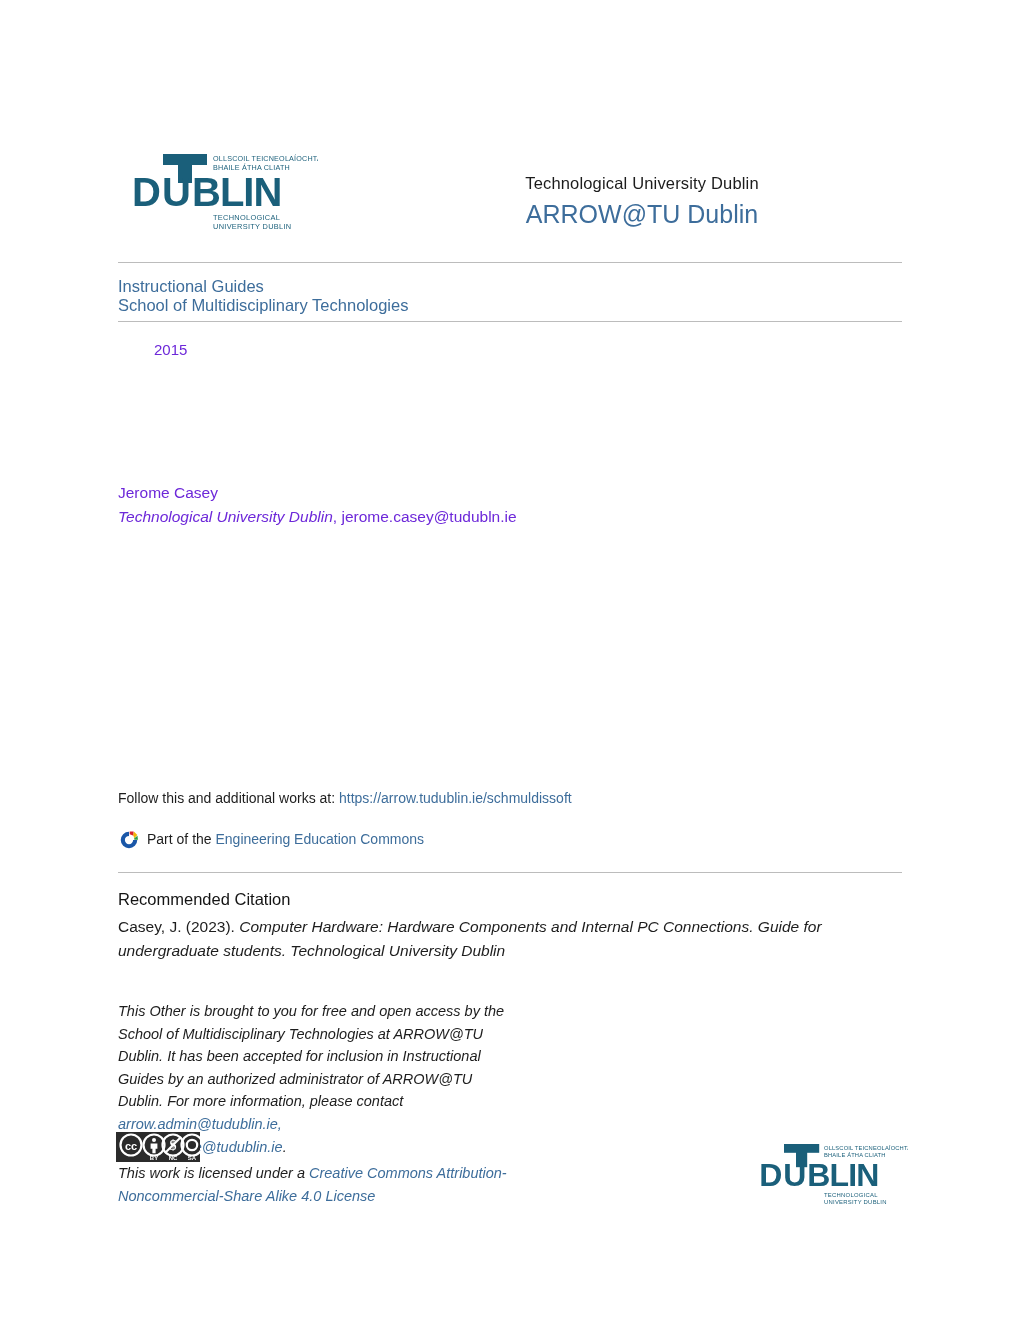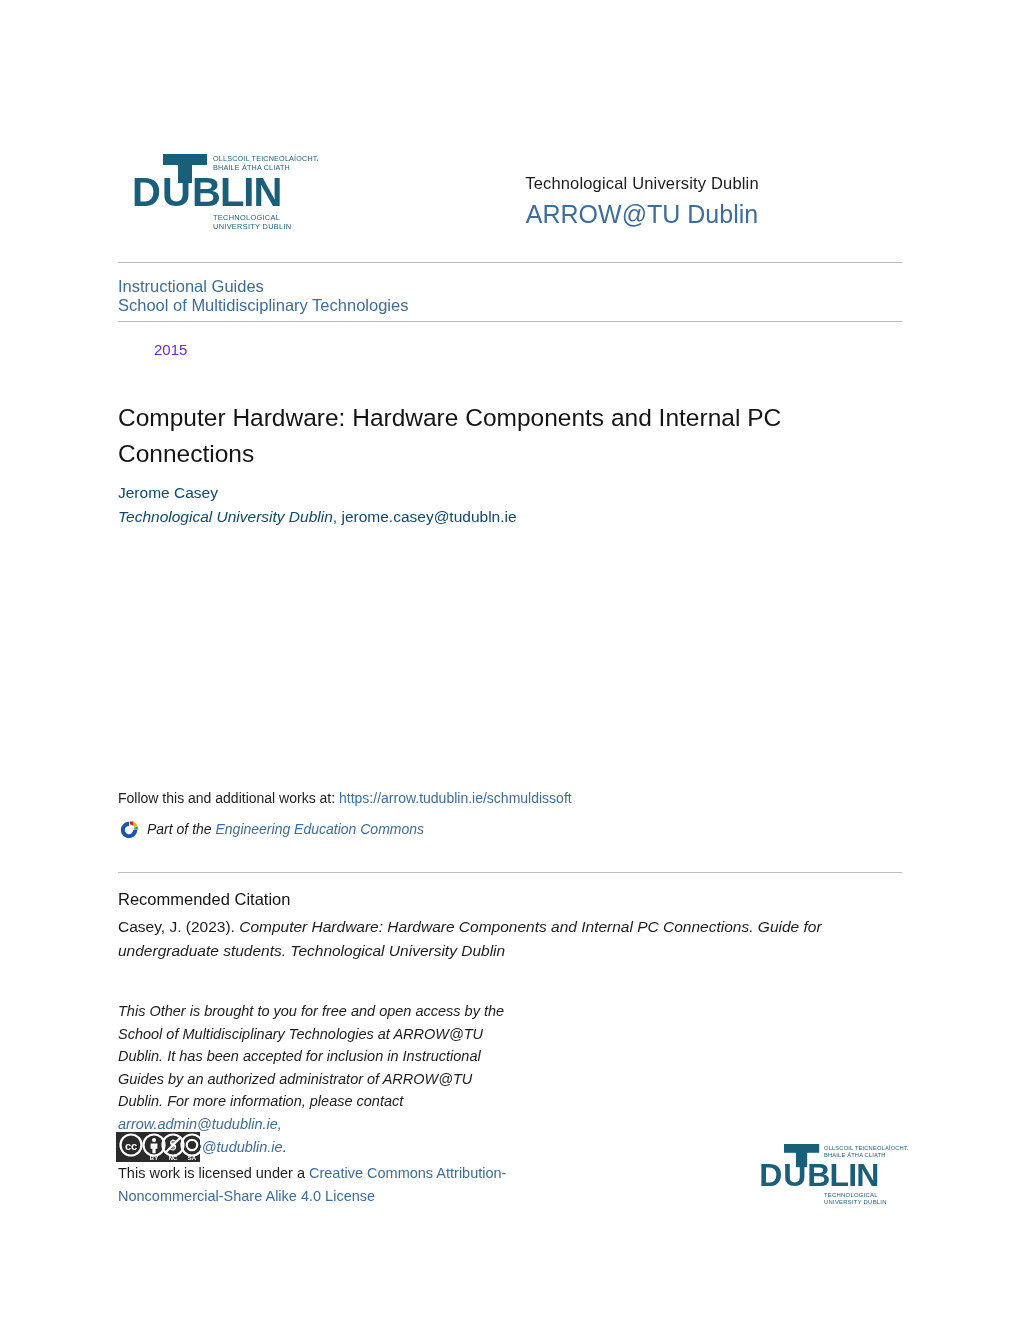--- a/index.html
+++ b/index.html
@@ -106,44 +106,43 @@
     color: #141414;
     font-weight: 400;
   }
   .author-block {
     position: absolute;
     left: 118px;
     top: 481px;
     width: 760px;
     font-size: 15.5px;
     line-height: 1.55;
-    color: #0c4a6e;
+    color: #6d28d9;
   }
   .author-affil { font-style: italic; }
   .author-email { font-style: normal; }
 
   
   .follow-block {
     position: absolute;
     left: 118px;
     top: 788px;
     width: 780px;
     font-size: 14px;
     line-height: 1.55;
     color: #1d1d1d;
   }
   .follow-line { white-space: nowrap; }
   .lnk { color: #3d6d9b; }
   .partof-line {
-    margin-top: 9px;
+    margin-top: 19px;
     display: flex;
     align-items: flex-end;
     gap: 7px;
     white-space: nowrap;
-    font-style: italic;
   }
   .dcn-icon {
     width: 22px;
     height: 22px;
     flex: 0 0 22px;
     display: block;
   }
 
   
   .rec-head {
@@ -181,20 +180,21 @@
     top: 1132px;
   }
   .cc-badge { display:block; }
   .lic-note {
     position: absolute;
     left: 118px;
     top: 1162px;
     width: 400px;
     font-size: 14.5px;
     line-height: 1.56;
+    font-style: italic;
     color: #1d1d1d;
   }
 
   
   .footer-logo {
     position: absolute;
     left: 748px;
     top: 1136px;
     width: 160px;
     height: 80px;
@@ -235,21 +235,20 @@
 
   <div class="series-row">
     <span>Instructional Guides</span>
     <span>School of Multidisciplinary Technologies</span>
   </div>
 
   <hr class="rule rule-2">
 
   <div class="year">2015</div>
 
-  <h1 class="doc-title">Computer Hardware: Hardware Components and Internal PC Connections</h1>
 
   <div class="author-block">
     <div>Jerome Casey</div>
     <div><span class="author-affil">Technological University Dublin</span><span>, </span><span class="author-email">jerome.casey@tudubln.ie</span></div>
   </div>
 
   <div class="follow-block">
     <div class="follow-line"><span>Follow this and additional works at: </span><span class="lnk">https://arrow.tudublin.ie/schmuldissoft</span></div>
     <div class="partof-line">
       <svg class="dcn-icon" viewBox="0 0 48 48">

